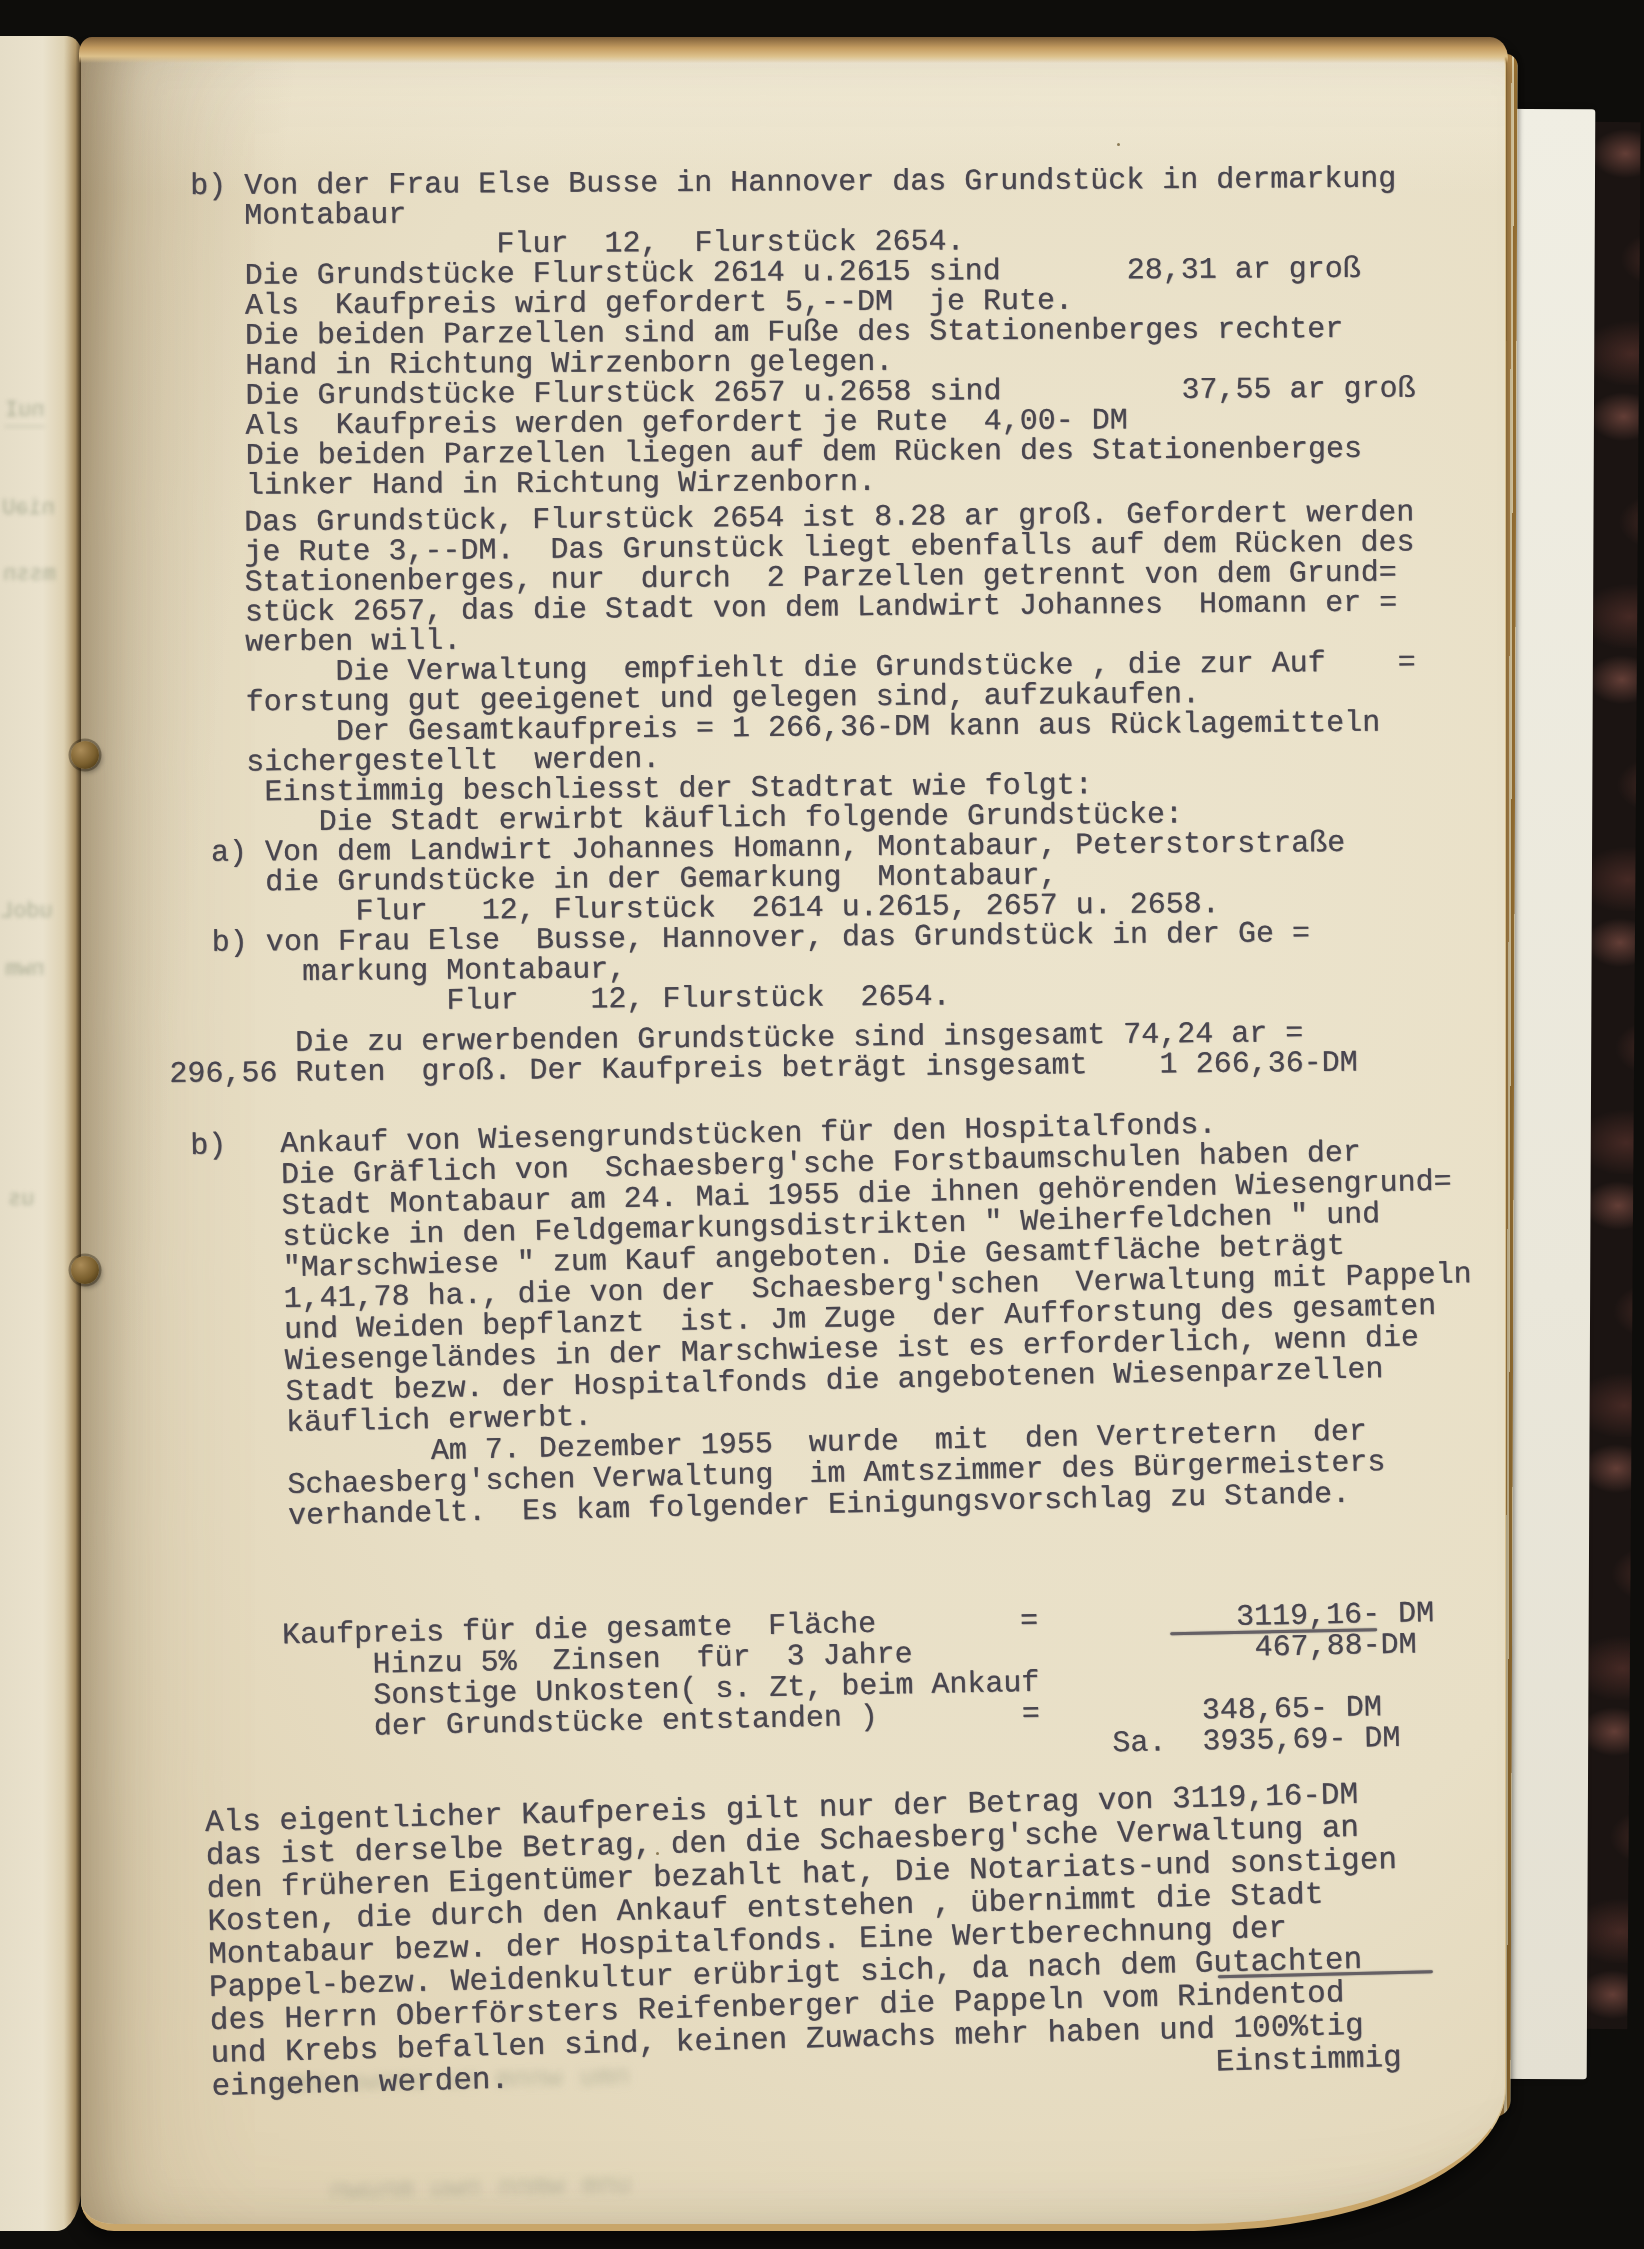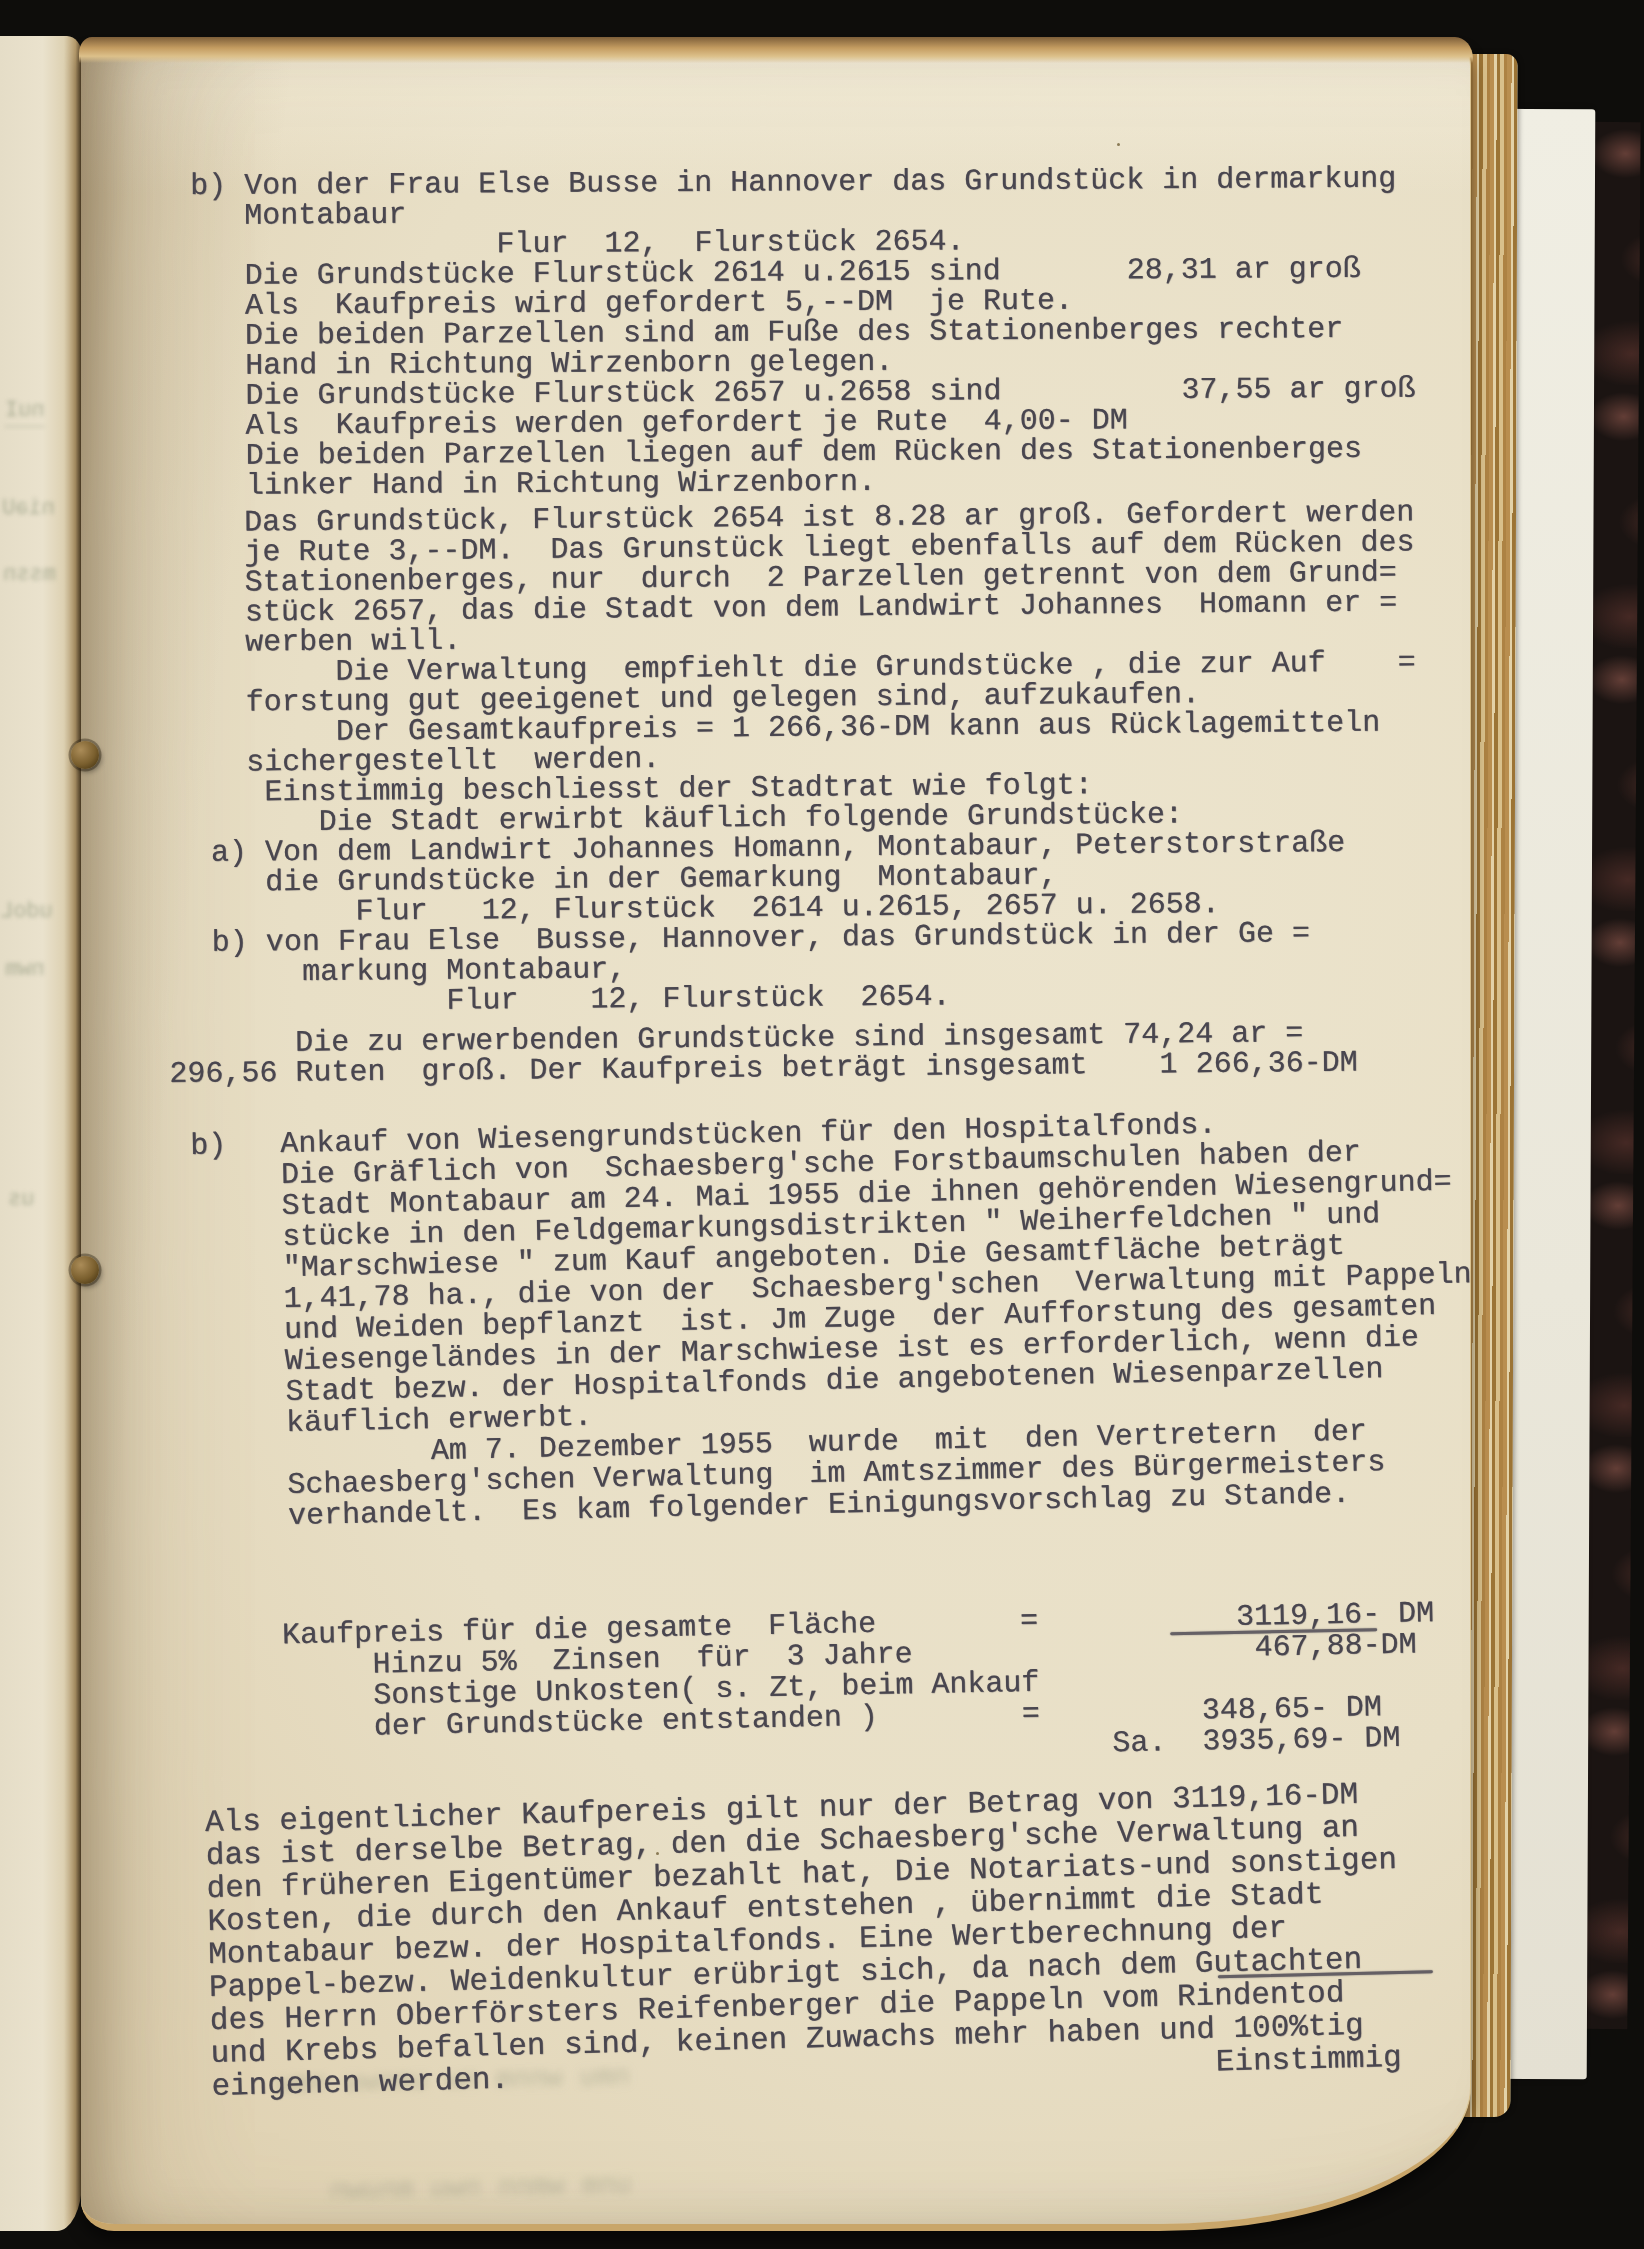--- a/index.html
+++ b/index.html
@@ -42,20 +42,21 @@
     position:absolute; left:81px; top:44px; width:1389px; height:2180px; z-index:5;
     background:
       linear-gradient(97deg, rgba(124,100,62,.30) 0%, rgba(124,100,62,.13) 4%, rgba(124,100,62,0) 13%),
       linear-gradient(180deg, rgba(252,248,234,.45) 0%, rgba(252,248,234,0) 7%),
       radial-gradient(ellipse at 68% 38%, #ece4cd 0%, #e8dfc6 55%, #decfae 100%);
     background-color:#e9e0c7;
     border-radius:13px 18px 312px 33px / 16.4px 21.4px 144px 30px;
     border-bottom:7.4px solid #c9a66a;
     border-right:1.6px solid #d9c290;
     box-shadow: inset 36px 0 58px -20px rgba(92,72,40,.38), inset 107px 0 140px -58px rgba(124,102,62,.22), 0 8.2px 15px rgba(0,0,0,.5);
+    padding-left: 35px;
   }
   .main-page::before { 
     content:""; position:absolute; left:-1.6px; right:-3.3px; top:-6.6px; height:26px;
     background:linear-gradient(180deg,#7d5e39 0%,#c49c61 42%,#dcc08a 74%,rgba(220,192,138,0) 100%);
     border-radius:13px 18px 0 0 / 16.4px 21.4px 0 0;
   }
   .screw {
     position:absolute; width:28px; height:28px; border-radius:50%; z-index:8;
     background:radial-gradient(circle at 35% 32%, #ab8c58, #7a5f2e 55%, #41300f 95%);
     box-shadow:0 0 0 2.5px rgba(42,32,16,.4), 2.5px 3.3px 5px rgba(0,0,0,.35);

